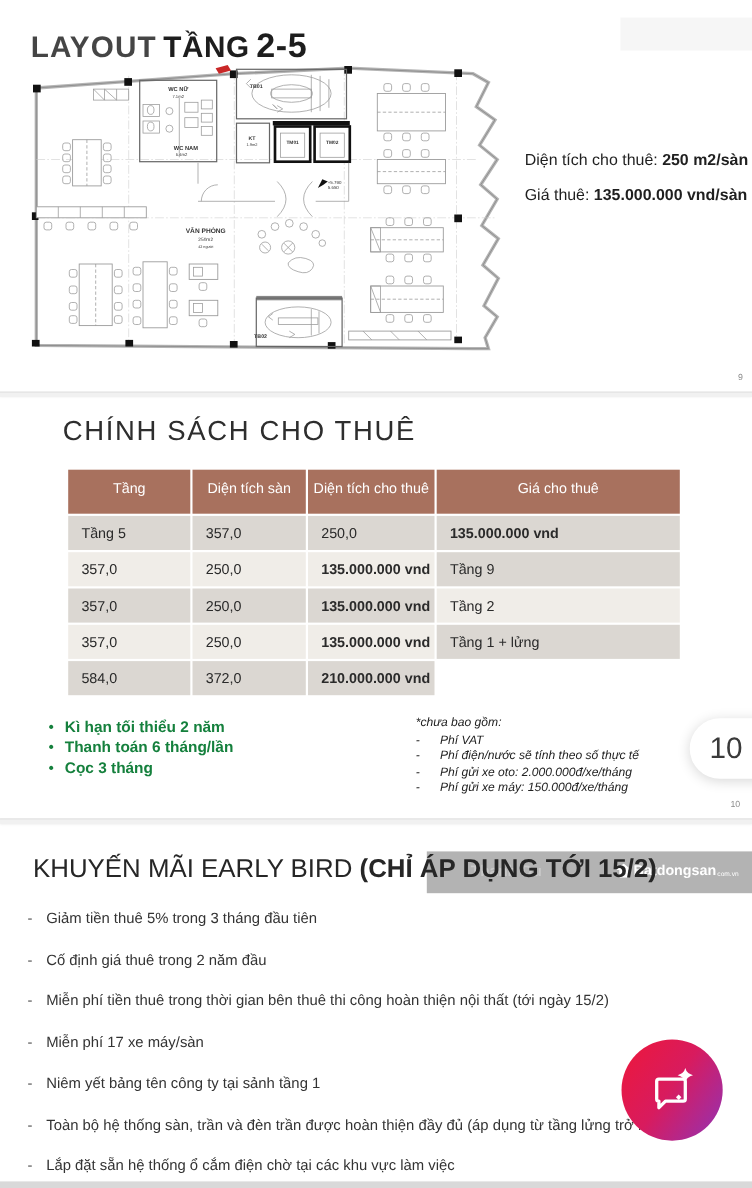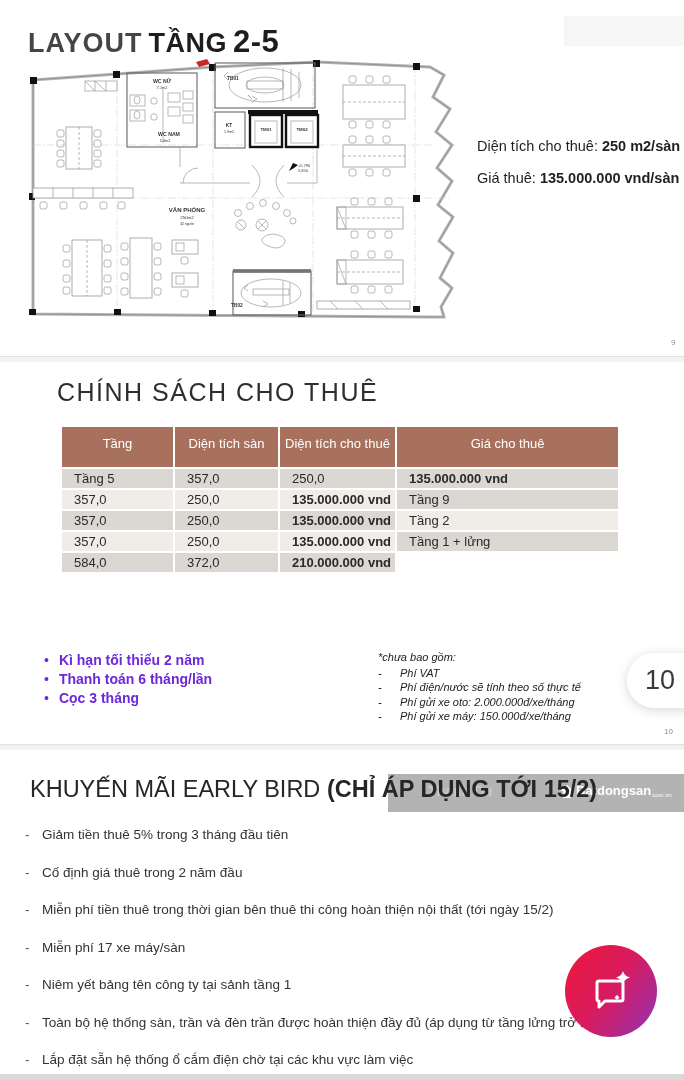--- a/index.html
+++ b/index.html
@@ -18,24 +18,24 @@
   .info-block b{font-weight:800;}
   .divider{position:absolute;left:0;right:0;height:4px;background:#f1f1f1;border-top:1px solid #e2e2e2;box-shadow:0 1px 2px rgba(0,0,0,.05);}
   #div1{top:356px;} #div2{top:744px;}
   .pg-small{position:absolute;font-size:8px;color:#8c8c8c;}
   #pg9{left:671px;top:338px;} #pg10{left:664px;top:727px;}
   
   .s2-heading{position:absolute;left:57px;top:378px;font-size:25px;font-weight:500;letter-spacing:1.5px;color:#2e2e2e;}
   .tbl{position:absolute;left:62px;top:427px;width:556px;display:grid;
        grid-template-columns:111px 103px 115px 1fr;gap:2px;font-size:13px;}
   .tbl .hc{background:#a8715e;color:#fff;display:flex;align-items:flex-start;justify-content:center;padding-top:9px;height:31px;}
-  .tbl .c{display:flex;align-items:center;padding-left:12px;height:19px;color:#2a2a2a;}
+  .tbl .c{display:flex;align-items:center;padding-left:12px;height:31px;color:#2a2a2a;}
   .tbl .rd{background:#dbd7d2;} .tbl .rl{background:#f0ede8;}
   .tbl .price{font-weight:800;}
-  .terms{position:absolute;left:44px;top:651px;font-size:14px;font-weight:700;color:#6d28d9;line-height:19px;}
+  .terms{position:absolute;left:44px;top:651px;font-size:14px;font-weight:700;color:#15803d;line-height:19px;}
   .terms div::before{content:"•";margin-right:10px;font-weight:400;}
   .notes{position:absolute;left:378px;top:650px;font-size:11px;font-style:italic;color:#222;line-height:14.5px;width:250px;}
   .notes .nt{margin-bottom:1px;}
   .notes .ni{display:flex;}
   .notes .ni .dash{width:22px;flex:none;}
   .pill{position:absolute;left:627px;top:653px;width:80px;height:55px;background:#fff;border-radius:28px;
         box-shadow:0 2px 12px rgba(0,0,0,.16);display:flex;align-items:center;padding-left:18px;
         font-size:27px;color:#3a3a3a;}
   
   .s3-heading{position:absolute;left:30px;top:776px;font-size:23.5px;color:#262626;white-space:nowrap;z-index:2;}

